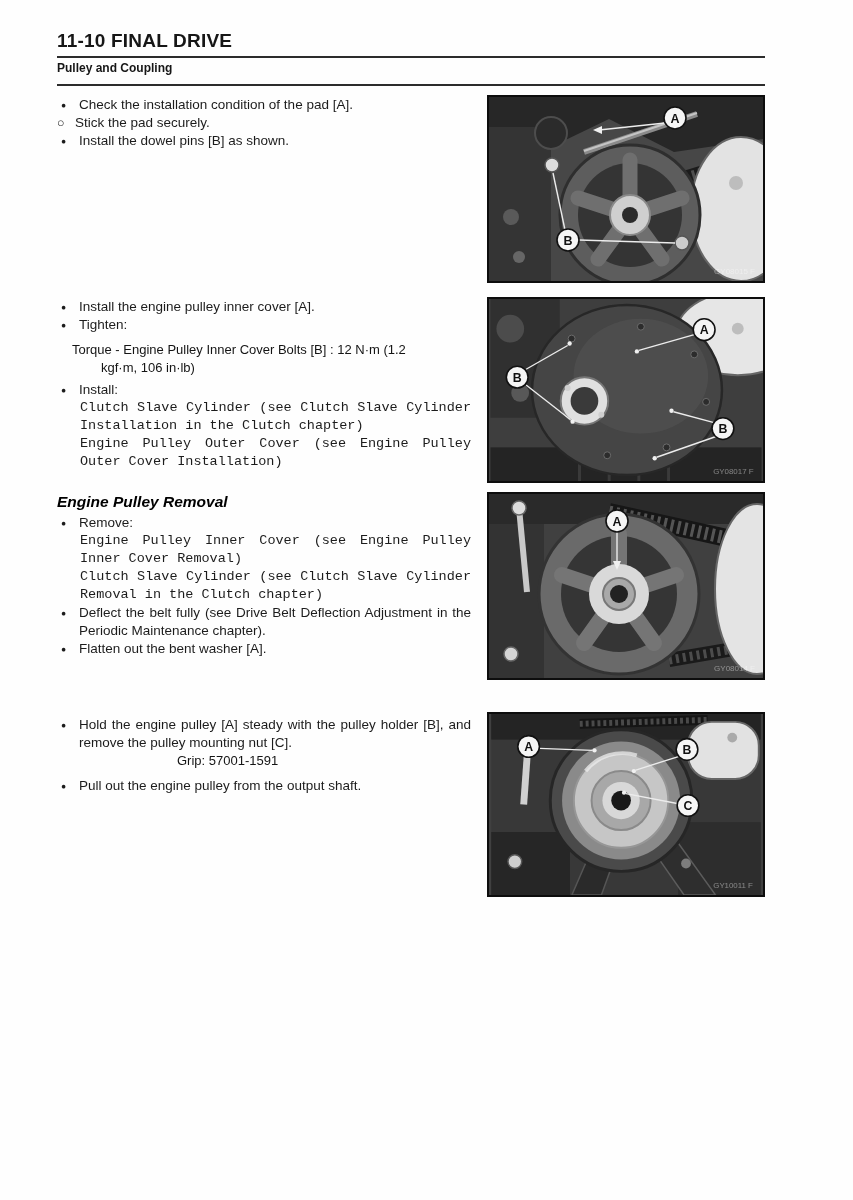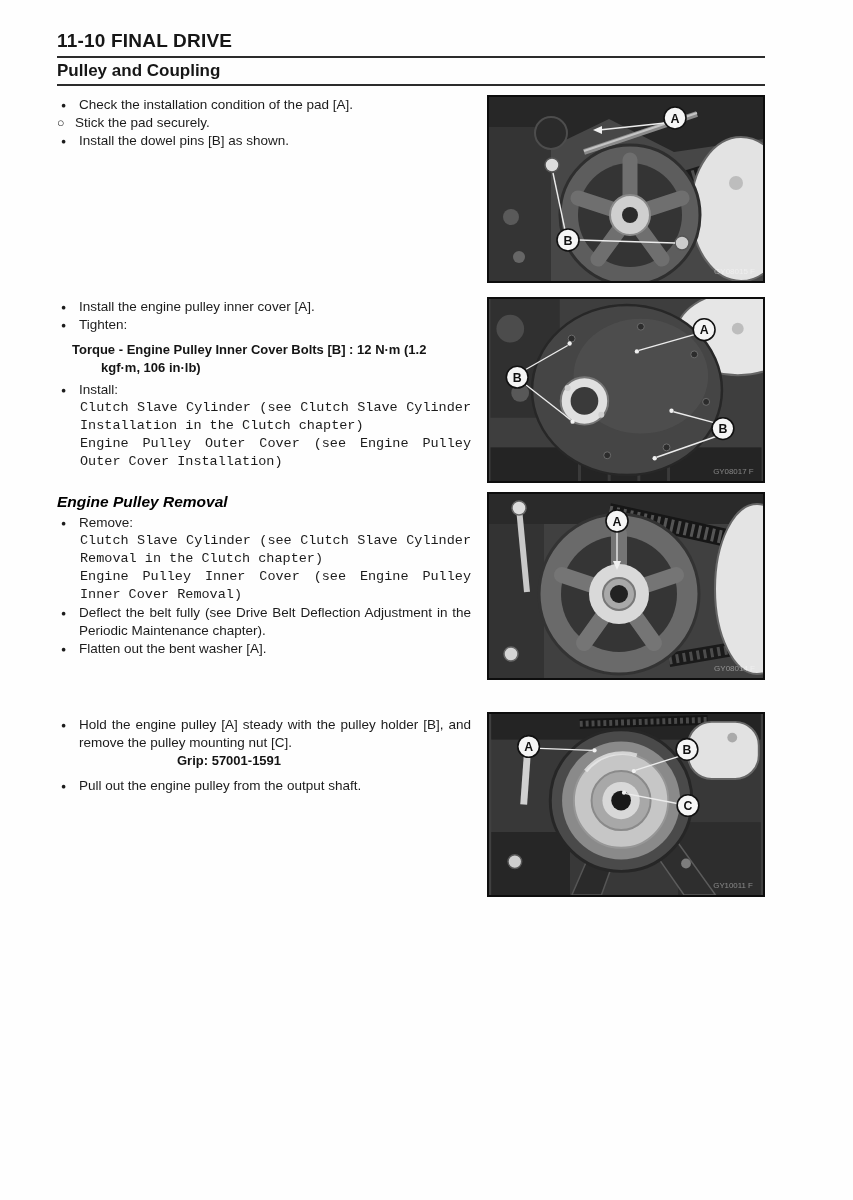--- a/index.html
+++ b/index.html
@@ -3,30 +3,30 @@
 <meta charset="utf-8">
 <style>
   html,body{margin:0;padding:0;background:#ffffff;}
   .page{position:relative;width:853px;height:1200px;background:#fefefe;overflow:hidden;
         font-family:"Liberation Sans", sans-serif;color:#1c1c1c;}
   .chapter-header{position:absolute;left:57px;top:30px;font-size:19px;font-weight:bold;
         letter-spacing:.2px;color:#161616;}
   .rule{position:absolute;left:57px;width:708px;height:2px;background:#2c2c2c;}
   .rule-1{top:56px;}
   .rule-2{top:84px;}
-  .section-title{position:absolute;left:57px;top:61px;font-size:17px;font-weight:bold;color:#161616;}
+  .section-title{position:absolute;left:57px;top:61px;font-size:12px;font-weight:bold;color:#161616;}
 
   .tblock{position:absolute;left:57px;width:414px;font-size:13.5px;line-height:18px;}
   .row{display:flex;}
   .mk{flex:0 0 18px;color:#1c1c1c;}
   .mk-f{font-size:8.5px;line-height:18px;padding-left:4px;}
   .mk-h{font-size:12.5px;line-height:18px;}
   .tx{flex:1;text-align:justify;}
   .sub{margin-left:23px;text-align:justify;font-family:Liberation Mono, monospace;}
-  .boldline{font-weight:bold;font-size:13px;color:#141414;}
+  .boldline{font-weight:normal;font-size:13px;color:#141414;}
   .ind1{margin-left:15px;}
   .t2{margin-left:44px;}
   .tools2{margin-left:120px;}
   .gap{margin-top:7px;}
   .gap-s{margin-top:4px;}
   .sub-heading{font-size:15.5px;font-weight:bold;font-style:italic;color:#000000;
         line-height:20px;margin-bottom:2px;}
 
   figure.photo{position:absolute;left:487px;width:278px;margin:0;background:#404040;
         border:2px solid #0d0d0d;box-sizing:border-box;}
@@ -84,22 +84,22 @@
     <div class="sub">Clutch Slave Cylinder (see Clutch Slave Cylinder Installation in the Clutch chapter)</div>
     <div class="sub">Engine Pulley Outer Cover (see Engine Pulley Outer Cover Installation)</div>
   </div>
 
   <div class="tblock" style="top:492px">
     <div class="sub-heading">Engine Pulley Removal</div>
     <div class="row">
       <span class="mk mk-f">●</span>
       <span class="tx">Remove:</span>
     </div>
+    <div class="sub">Engine Pulley Inner Cover (see Engine Pulley Inner Cover Removal)</div>
     <div class="sub">Clutch Slave Cylinder (see Clutch Slave Cylinder Removal in the Clutch chapter)</div>
-    <div class="sub">Engine Pulley Inner Cover (see Engine Pulley Inner Cover Removal)</div>
     <div class="row">
       <span class="mk mk-f">●</span>
       <span class="tx">Deflect the belt fully (see Drive Belt Deflection Adjustment in the Periodic Maintenance chapter).</span>
     </div>
     <div class="row">
       <span class="mk mk-f">●</span>
       <span class="tx">Flatten out the bent washer [A].</span>
     </div>
   </div>
 

